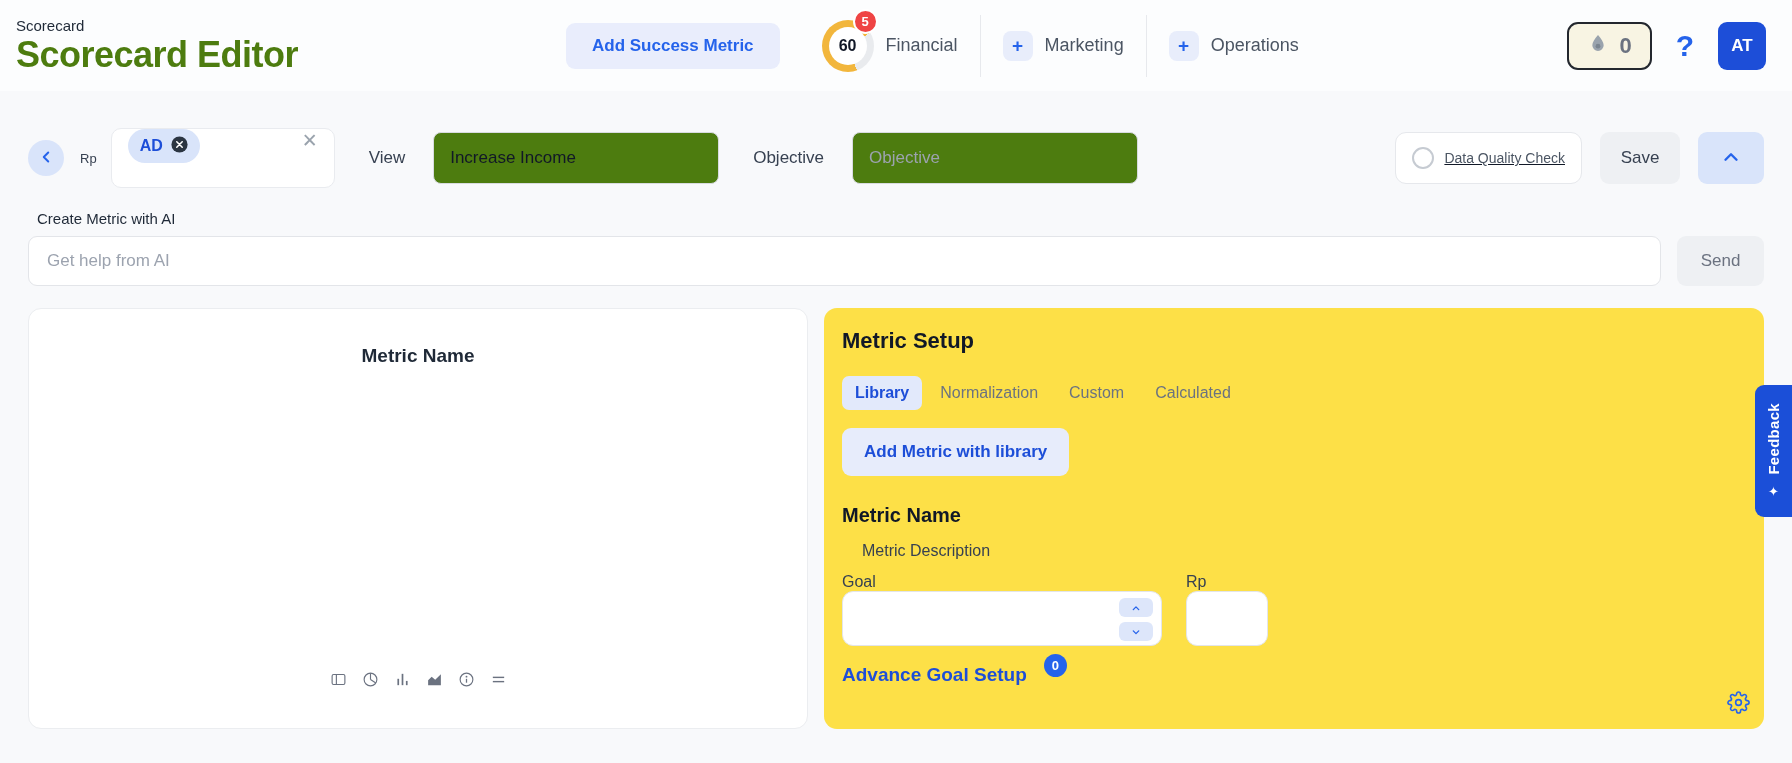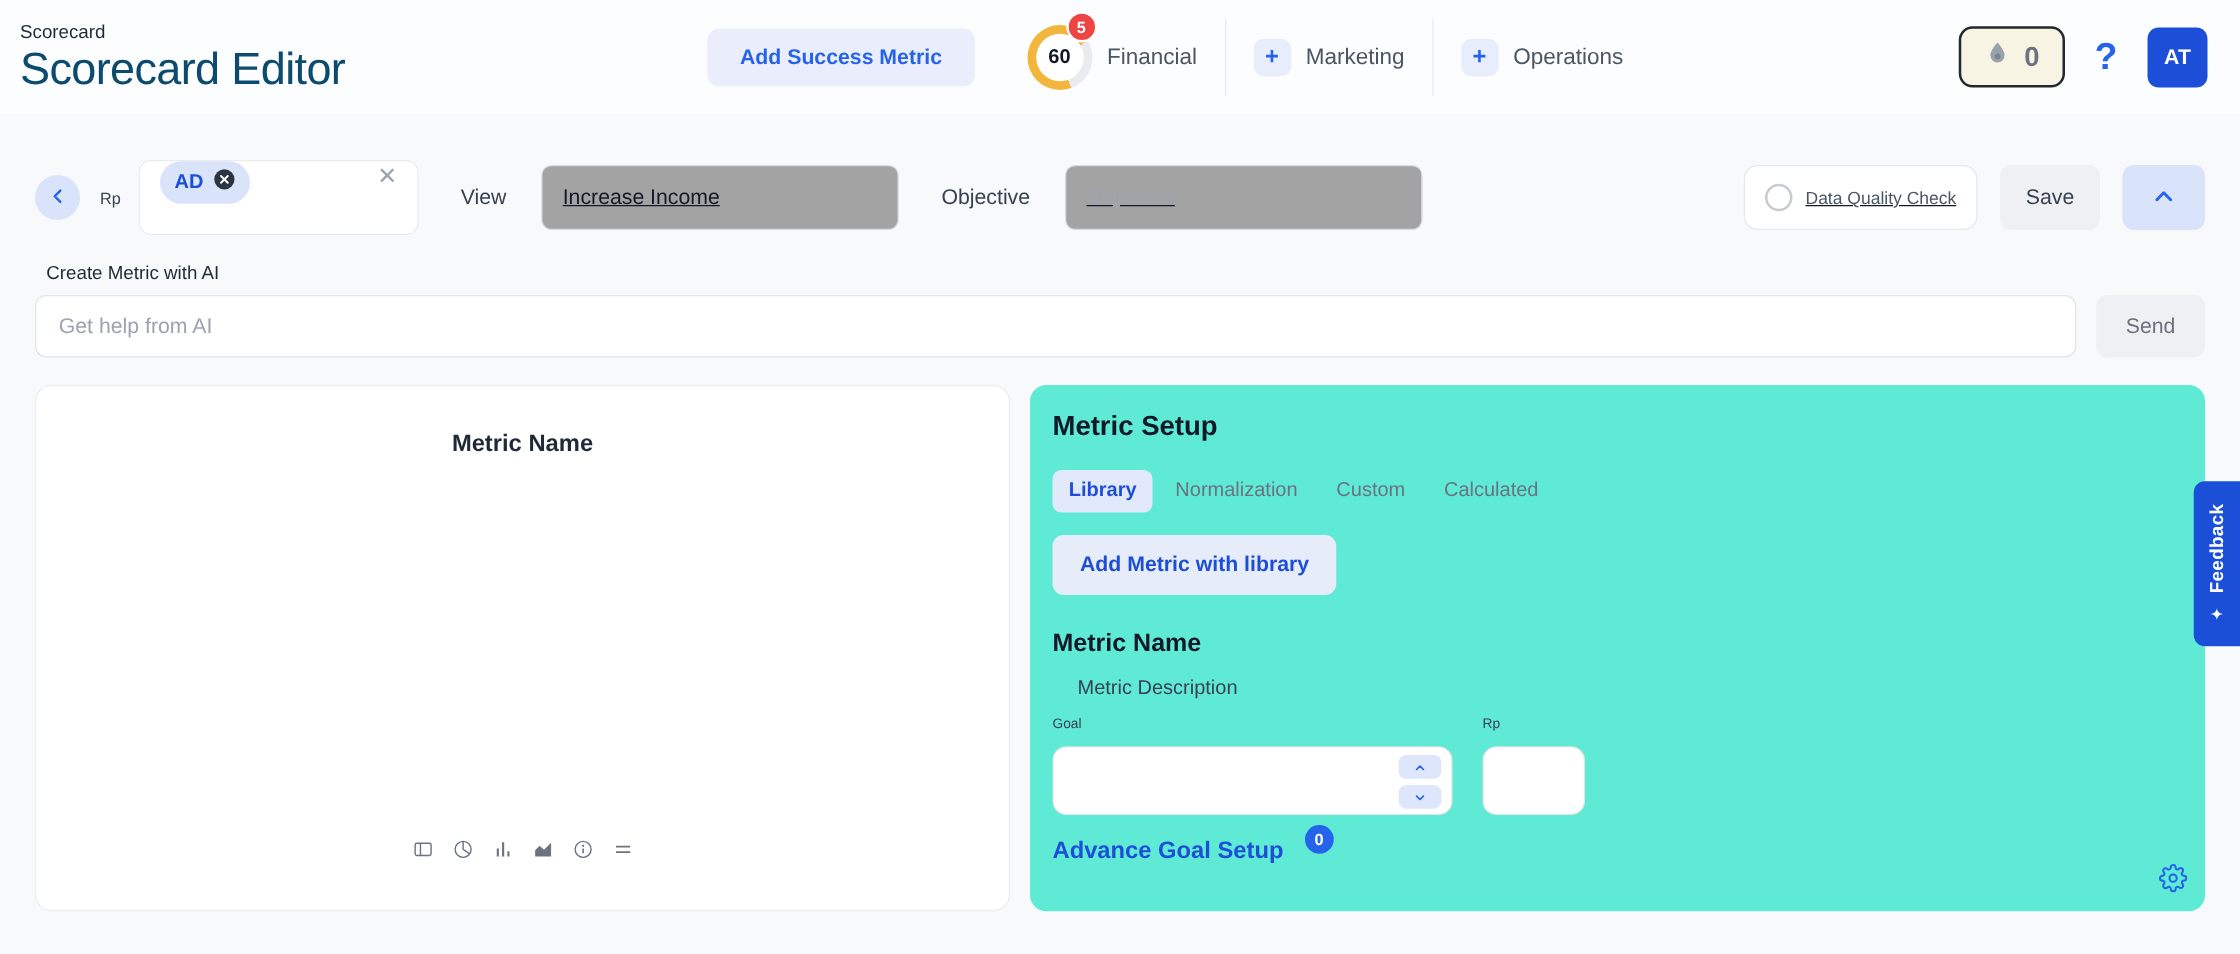--- a/index.html
+++ b/index.html
@@ -4,21 +4,21 @@
 <style>
   * { margin:0; padding:0; box-sizing:border-box; }
   html,body { background:#f8f9fb; }
   body { font-family:"Liberation Sans", sans-serif; color:#111827; }
   .page { width:1792px; height:763px; position:relative; overflow:hidden; background:#f8f9fb; }
 
   
   .topbar { height:91px; background:#fcfdfe; display:flex; align-items:center; padding:0 26px 0 16px; }
   .brand { width:550px; }
   .breadcrumb { font-size:15px; color:#1f2937; margin-top:2px; }
-  .page-title { font-size:36px; font-weight:400; color:#0c4a6e; letter-spacing:-0.5px; }
+  .page-title { font-size:36px; font-weight:700; color:#4d7c0f; letter-spacing:-0.5px; }
   .add-success { background:#e9edfc; color:#2563eb; border:none; border-radius:9px; height:46px; padding:0 26px; font-size:17px; font-weight:600; cursor:pointer; font-family:inherit; }
   .tabs { display:flex; align-items:center; margin-left:42px; }
   .scorecard-tab { display:flex; align-items:center; gap:12px; cursor:pointer; }
   .tab-label { font-size:18px; color:#4b5563; }
   .vdiv { width:1px; height:62px; background:#e7e9ed; margin:0 22px; }
   .gauge { position:relative; width:52px; height:52px; }
   .gauge-ring { width:52px; height:52px; border-radius:50%; background:conic-gradient(from 160deg, #f2b63c 0 72%, #e9ebee 72% 100%); display:flex; align-items:center; justify-content:center; }
   .gauge-inner { width:38px; height:38px; border-radius:50%; background:#fff; display:flex; align-items:center; justify-content:center; font-size:16px; font-weight:700; color:#111827; }
   .gauge-badge { position:absolute; top:-11px; right:-4px; width:25px; height:25px; border-radius:50%; background:#ef4444; color:#fff; font-size:13px; font-weight:700; display:flex; align-items:center; justify-content:center; border:2px solid #fff; }
   .plus-btn { width:30px; height:30px; border-radius:8px; background:#e8edfb; color:#2563eb; font-size:19px; font-weight:600; display:flex; align-items:center; justify-content:center; border:none; cursor:pointer; font-family:inherit; }
@@ -29,21 +29,21 @@
   .avatar { width:48px; height:48px; border-radius:9px; background:#1d4ed8; color:#fff; font-size:17px; font-weight:700; display:flex; align-items:center; justify-content:center; cursor:pointer; }
 
   
   .toolbar { display:flex; align-items:center; margin:37px 28px 0; }
   .back-btn { width:36px; height:36px; border-radius:50%; background:#d9e4fa; border:none; display:flex; align-items:center; justify-content:center; cursor:pointer; flex:0 0 auto; }
   .rp-label { font-size:13px; color:#374151; margin:0 14px 0 16px; }
   .chip-box { background:#fff; border:1px solid #e9ebef; border-radius:10px; height:60px; width:224px; display:flex; align-items:flex-start; justify-content:space-between; padding:0 16px; }
   .chip { background:#d9e4fa; border-radius:17px; height:34px; display:flex; align-items:center; gap:8px; padding:0 12px; color:#1d4ed8; font-weight:700; font-size:16px; cursor:pointer; }
   .box-x { color:#9aa3ad; font-size:19px; background:none; border:none; cursor:pointer; font-family:inherit; }
   .field-label { font-size:17px; color:#374151; margin:0 28px 0 34px; }
-  .text-input { height:52px; width:286px; border:1px solid #d8dbe0; border-radius:8px; background:#a3a3a3; padding:0 16px; font-size:17px; color:#111827; font-family:inherit;text-decoration:underline; }
+  .text-input { height:52px; width:286px; border:1px solid #d8dbe0; border-radius:8px; background:#4d7c0f; padding:0 16px; font-size:17px; color:#111827; font-family:inherit; }
   input::placeholder { color:#9ca3af; }
   .toolbar-right { margin-left:auto; display:flex; align-items:center; gap:18px; }
   .dqc { height:52px; background:#fff; border:1px solid #e6e8ec; border-radius:11px; display:flex; align-items:center; gap:10px; padding:0 16px; cursor:pointer;text-decoration:underline; }
   .dqc-circle { width:22px; height:22px; border-radius:50%; border:2px solid #c6cbd2; }
   .dqc-label { font-size:14px; color:#4b5563; }
   .save-btn { height:52px; width:80px; background:#eef0f3; border:none; border-radius:9px; font-size:17px; color:#374151; cursor:pointer; font-family:inherit; }
   .collapse-btn { height:52px; width:66px; background:#d9e4fa; border:none; border-radius:9px; display:flex; align-items:center; justify-content:center; cursor:pointer; }
 
   
   .ai-section { margin:22px 28px 0; }
@@ -52,30 +52,30 @@
   .ai-input { flex:1; height:50px; border:1px solid #e3e5e9; border-radius:9px; background:#fff; padding:0 18px; font-size:17px; font-family:inherit; }
   .send-btn { width:87px; height:50px; background:#eef0f3; border:none; border-radius:9px; font-size:17px; color:#6b7280; cursor:pointer; font-family:inherit; }
 
   
   .panels { display:flex; gap:16px; margin:22px 28px 0; height:421px; }
   .chart-card { width:780px; background:#fff; border:1px solid #ebedf0; border-radius:13px; position:relative; flex:0 0 auto; }
   .chart-title { text-align:center; margin-top:36px; font-size:19px; font-weight:600; color:#1f2937; }
   .chart-icons { position:absolute; bottom:40px; left:0; right:0; display:flex; justify-content:center; gap:15px; }
   .chart-icon { background:none; border:none; cursor:pointer; display:flex; align-items:center; padding:0; }
 
-  .setup-panel { flex:1; background:#5eead4; border-radius:13px; padding:20px 18px; position:relative; }
+  .setup-panel { flex:1; background:#fde047; border-radius:13px; padding:20px 18px; position:relative; }
   .setup-title { font-size:22px; font-weight:700; color:#111827; }
   .setup-tabs { display:flex; align-items:center; gap:5px; margin-top:22px; }
   .setup-tab { font-size:16px; color:#6b7280; padding:8px 13px; border-radius:7px; background:none; border:none; cursor:pointer; font-family:inherit; }
   .setup-tab.active { background:#e2e9fb; color:#1d4ed8; font-weight:600; }
   .library-btn { margin-top:18px; background:#e7ecfb; color:#1d4ed8; font-weight:600; font-size:17px; border:none; border-radius:9px; padding:14px 22px; cursor:pointer; font-family:inherit; display:inline-block; }
   .metric-name { font-size:20px; font-weight:700; color:#111827; margin-top:28px; }
   .metric-desc { font-size:16px; color:#374151; margin-top:15px;margin-left:20px; }
   .goal-row { display:flex; gap:24px; margin-top:13px; }
-  .small-label { font-size:11px; color:#374151; display:block; margin-bottom:12px; }
+  .small-label { font-size:16px; color:#374151; display:block; margin-bottom:0; }
   .goal-input-wrap { position:relative; width:320px; }
   .goal-input { width:320px; height:55px; border:1px solid #e3e5e9; border-radius:11px; background:#fff; padding:0 52px 0 16px; font-size:17px; font-family:inherit; }
   .spinner { position:absolute; right:9px; top:7px; display:flex; flex-direction:column; gap:5px; }
   .spin-btn { width:34px; height:19px; background:#dde6fa; border:none; border-radius:6px; display:flex; align-items:center; justify-content:center; cursor:pointer; padding:0; }
   .rp-input { width:82px; height:55px; border:1px solid #e3e5e9; border-radius:11px; background:#fff; padding:0 12px; font-size:17px; font-family:inherit; }
   .advance-row { margin-top:18px; display:flex; align-items:flex-start; gap:17px; }
   .advance-link { color:#1d4ed8; font-size:19px; font-weight:600; background:none; border:none; cursor:pointer; font-family:inherit; padding:0; }
   .advance-badge { background:#2563eb; color:#fff; width:23px; height:23px; border-radius:50%; font-size:13px; font-weight:600; display:flex; align-items:center; justify-content:center; margin-top:-10px; }
   .gear-btn { position:absolute; right:14px; bottom:12px; background:none; border:none; cursor:pointer; padding:0; }
 

